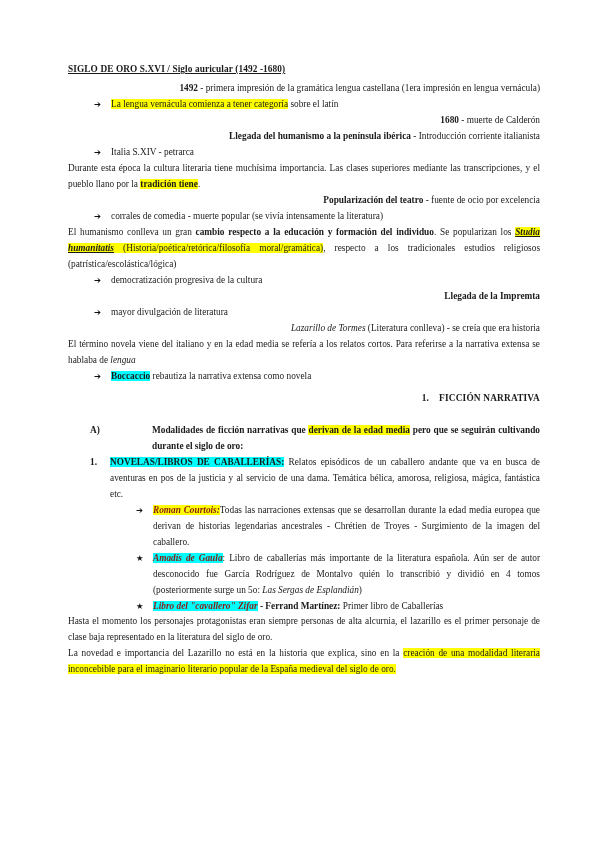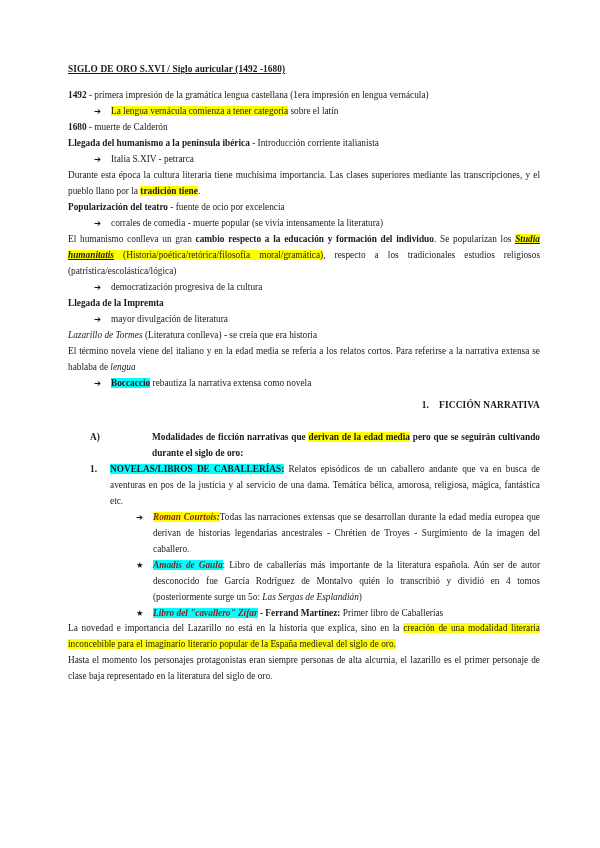--- a/index.html
+++ b/index.html
@@ -19,28 +19,28 @@
     font-size: 9.3px;
     line-height: 1.72;
     color: #1a1a1a;
     overflow: hidden;
   }
 
   .doc-title {
     font-weight: bold;
     text-decoration: underline;
     letter-spacing: .1px;
-    margin-bottom: 10px;
+    margin-bottom: 3px;
   }
 
   .para {
     text-align: justify;
     margin-bottom: 0;
   }
-  .para.flush { text-align: left; }
+  .para.flush { text-align: right; }
 
   .bullet-line {
     display: flex;
     align-items: flex-start;
     padding-left: 26px;
   }
   .bullet-line .bul {
     flex: 0 0 auto;
     width: 17px;
     font-family: "DejaVu Sans", sans-serif;
@@ -179,17 +179,17 @@
   <div class="bullet-line lvl2">
     <span class="bul">★</span>
     <span class="btxt"><b class="hl-c red"><i>Amadís de Gaula</i></b><span>: Libro de caballerías más importante de la literatura española. Aún ser de autor desconocido fue García Rodríguez de Montalvo quién lo transcribió y dividió en 4 tomos (posteriormente surge un 5o: </span><i>Las Sergas de Esplandián</i><span>)</span></span>
   </div>
 
   <div class="bullet-line lvl2">
     <span class="bul">★</span>
     <span class="btxt"><b class="hl-c red"><i>Libro del "cavallero" Zifar</i></b><b> - Ferrand Martínez:</b><span> Primer libro de Caballerías</span></span>
   </div>
 
+  <div class="para"><span>Hasta el momento los personajes protagonistas eran siempre personas de alta alcurnia, el lazarillo es el primer personaje de clase baja representado en la literatura del siglo de oro.</span></div>
+
   <div class="para"><span>La novedad e importancia del Lazarillo no está en la historia que explica, sino en la </span><span class="hl-y">creación de una modalidad literaria inconcebible para el imaginario literario popular de la España medieval del siglo de oro.</span></div>
-
-  <div class="para"><span>Hasta el momento los personajes protagonistas eran siempre personas de alta alcurnia, el lazarillo es el primer personaje de clase baja representado en la literatura del siglo de oro.</span></div>
 
 </div>
 
 </body></html>

